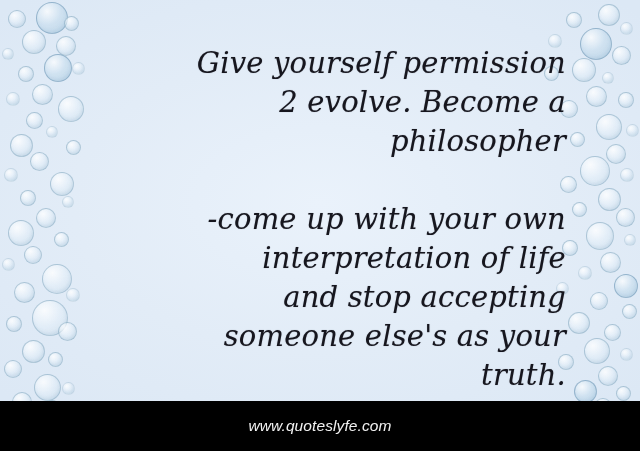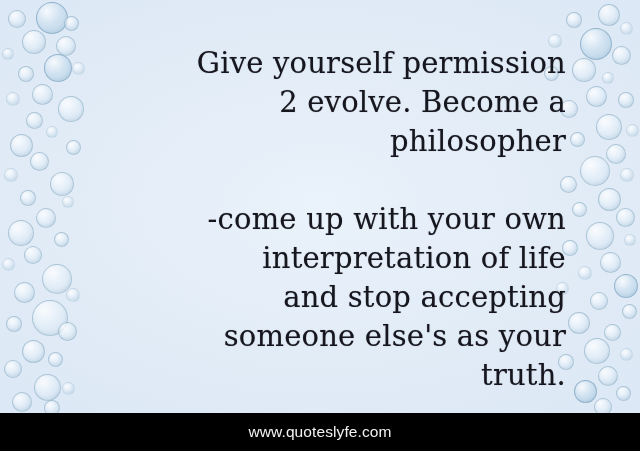--- a/index.html
+++ b/index.html
@@ -8,20 +8,21 @@
     font-family:"Liberation Serif",serif;
     background:#e4eef8;
     overflow:hidden;
   }
   #card{
     position:relative;
     width:640px;height:451px;
     overflow:hidden;
     background:
       radial-gradient(ellipse 70% 60% at 50% 45%, #eaf2fb 0%, #e2ecf7 55%, #dce8f5 100%);
+    font-style: italic;
   }
   
   .bubblelayer{position:absolute;top:0;left:0;width:640px;height:420px;pointer-events:none;}
   .bub{
     position:absolute;border-radius:50%;
     border:1.4px solid rgba(130,165,190,.55);
     background:radial-gradient(circle at 34% 28%,
         rgba(255,255,255,.80) 0%,
         rgba(231,242,250,.42) 48%,
         rgba(176,203,222,.30) 100%);
@@ -50,21 +51,21 @@
     letter-spacing:.2px;
     white-space:pre-wrap;
     text-shadow:0 0 1px rgba(20,20,30,.35);
   }
   .qline{display:block;}
   .qline.blank{height:39px;}
 
   
   #footer{
     position:absolute;left:0;bottom:0;
-    width:640px;height:38px;
+    width:640px;height:50px;
     background:#000000;
     display:flex;align-items:center;justify-content:center;text-align:center;
   }
   #footer-text{
     color:#f2f2f2;
     font-family:"Liberation Sans",sans-serif;
     font-size:15.5px;
     letter-spacing:.1px;
   }
 </style>

